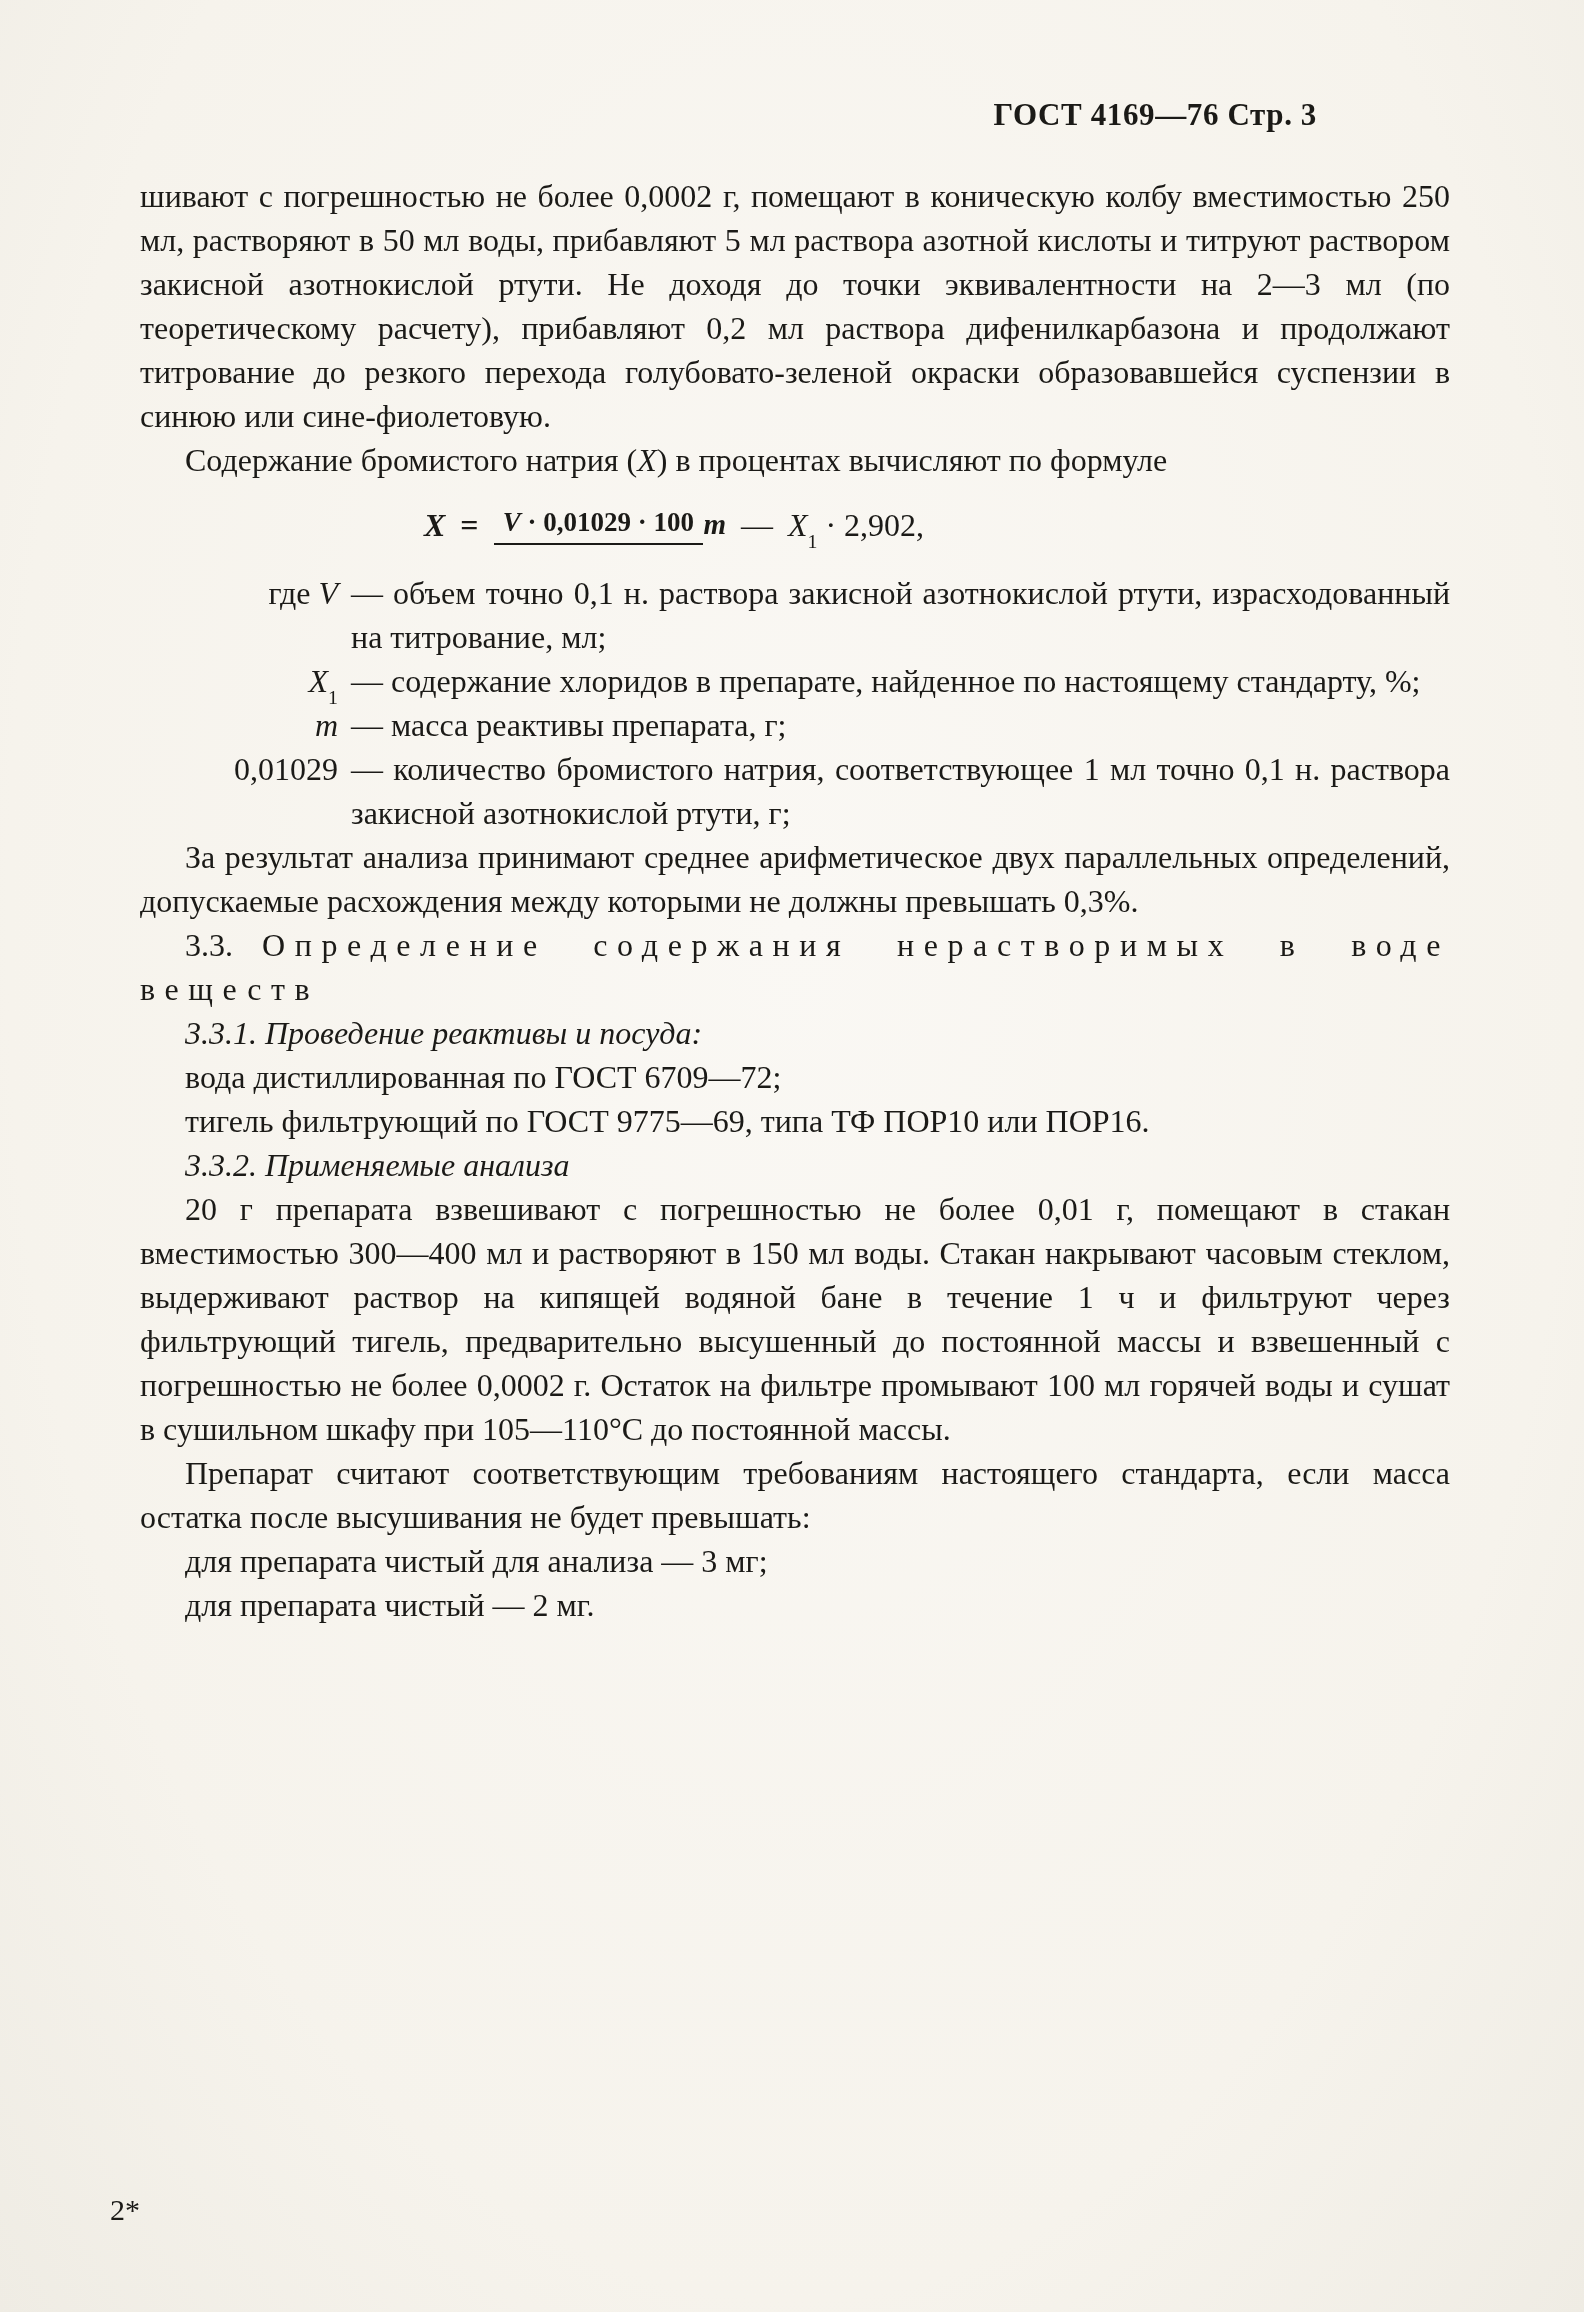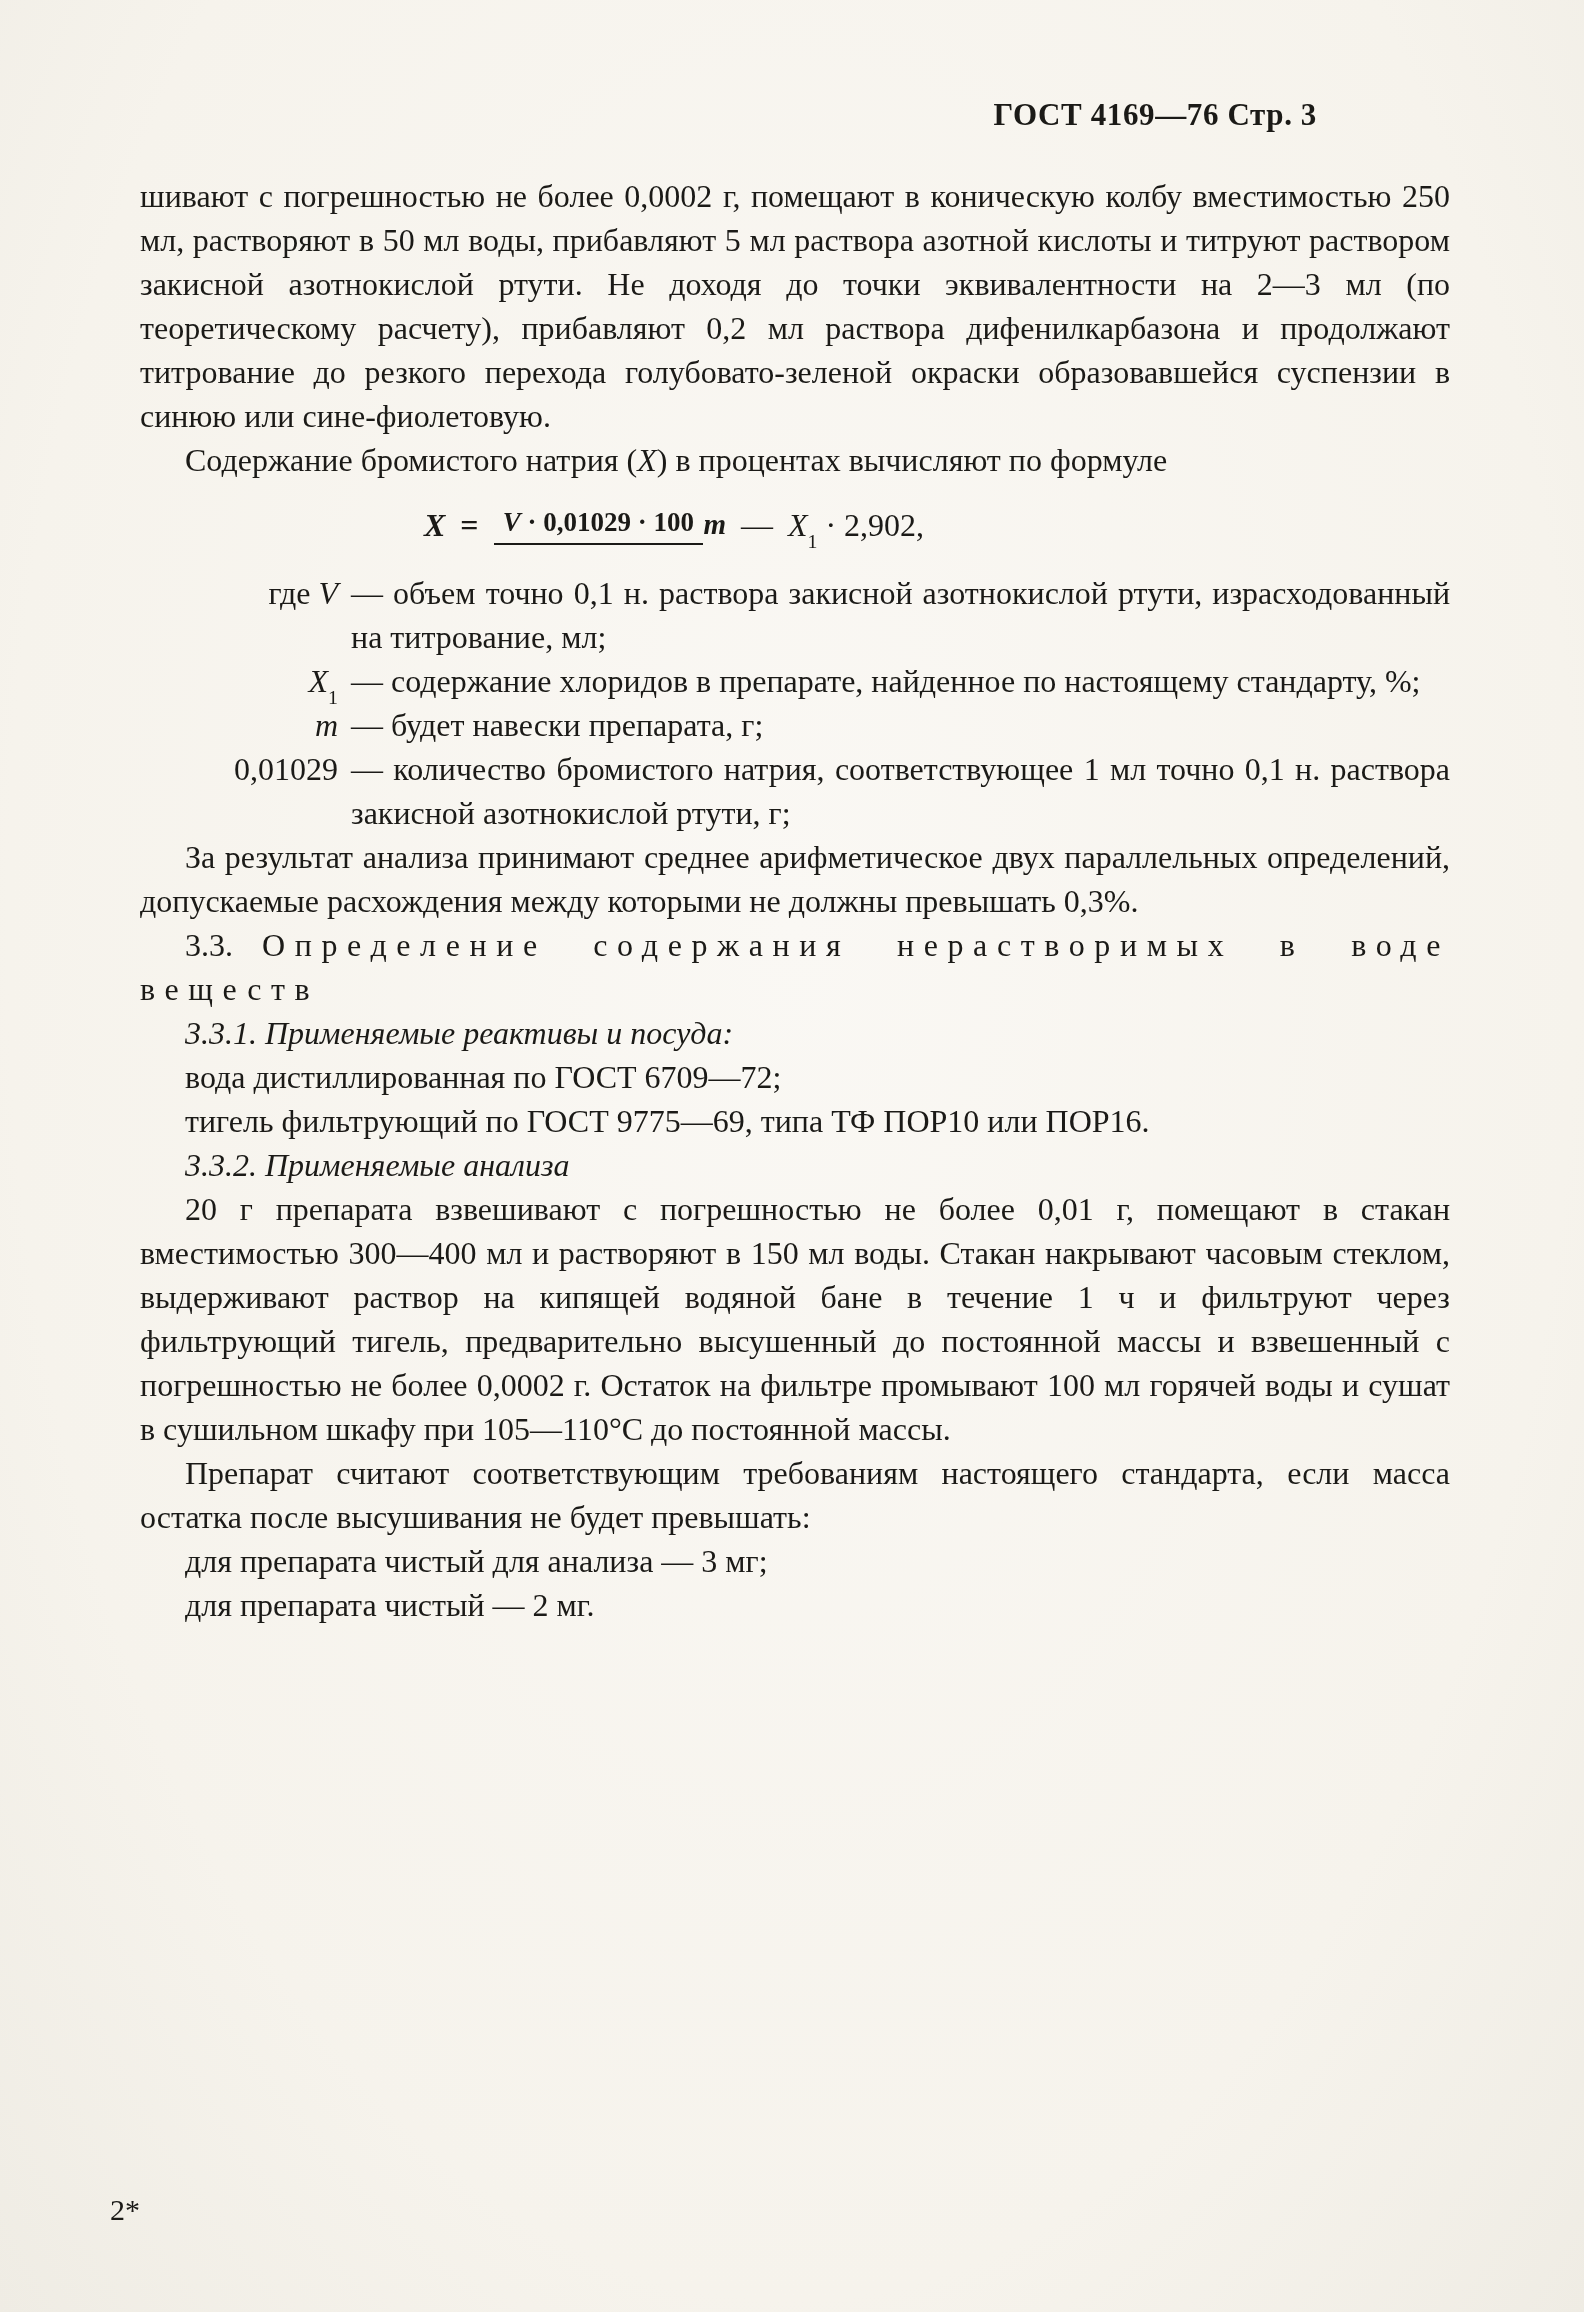--- a/index.html
+++ b/index.html
@@ -140,36 +140,36 @@
         <div class="def-desc">— объем точно 0,1 н. раствора закисной азотнокислой ртути, израсходованный на титрование, мл;</div>
       </div>
 
       <div class="def-row">
         <div class="def-term"><span class="var">X</span><sub>1</sub></div>
         <div class="def-desc">— содержание хлоридов в препарате, найденное по настоящему стандарту, %;</div>
       </div>
 
       <div class="def-row">
         <div class="def-term"><span class="var">m</span></div>
-        <div class="def-desc">— будет навески препарата, г;</div>
+        <div class="def-desc">— масса реактивы препарата, г;</div>
       </div>
 
       <div class="def-row">
         <div class="def-term">0,01029</div>
         <div class="def-desc">— количество бромистого натрия, соответствующее 1 мл точно 0,1 н. раствора закисной азотнокислой ртути, г;</div>
       </div>
 
 
     </div>
 
     <p class="para">За результат анализа принимают среднее арифметическое двух параллельных определений, допускаемые расхождения между которыми не должны превышать 0,3%.</p>
 
     <p class="para"><span>3.3. </span><span class="spaced">Определение содержания нерастворимых в воде веществ</span></p>
 
-    <p class="para left h-italic">3.3.1. Применяемые реактивы и посуда:</p>
+    <p class="para left h-italic">3.3.1. Проведение реактивы и посуда:</p>
 
     <p class="para">вода дистиллированная по ГОСТ 6709—72;</p>
 
     <p class="para">тигель фильтрующий по ГОСТ 9775—69, типа ТФ ПОР10 или ПОР16.</p>
 
     <p class="para left h-italic">3.3.2. Применяемые анализа</p>
 
     <p class="para">20 г препарата взвешивают с погрешностью не более 0,01 г, помещают в стакан вместимостью 300—400 мл и растворяют в 150 мл воды. Стакан накрывают часовым стеклом, выдерживают раствор на кипящей водяной бане в течение 1 ч и фильтруют через фильтрующий тигель, предварительно высушенный до постоянной массы и взвешенный с погрешностью не более 0,0002 г. Остаток на фильтре промывают 100 мл горячей воды и сушат в сушильном шкафу при 105—110°С до постоянной массы.</p>
 
     <p class="para">Препарат считают соответствующим требованиям настоящего стандарта, если масса остатка после высушивания не будет превышать:</p>

